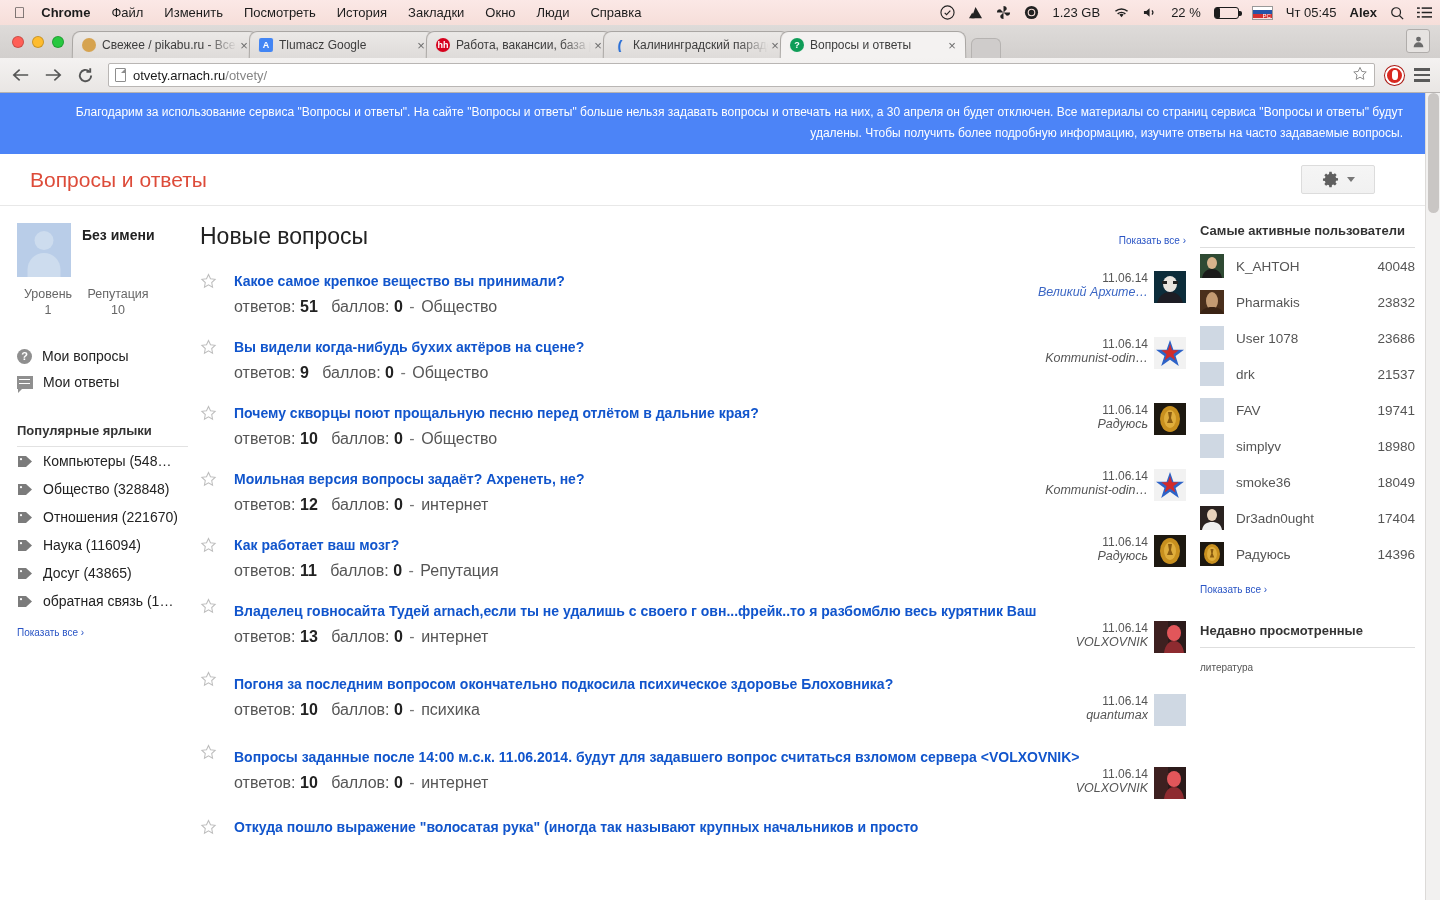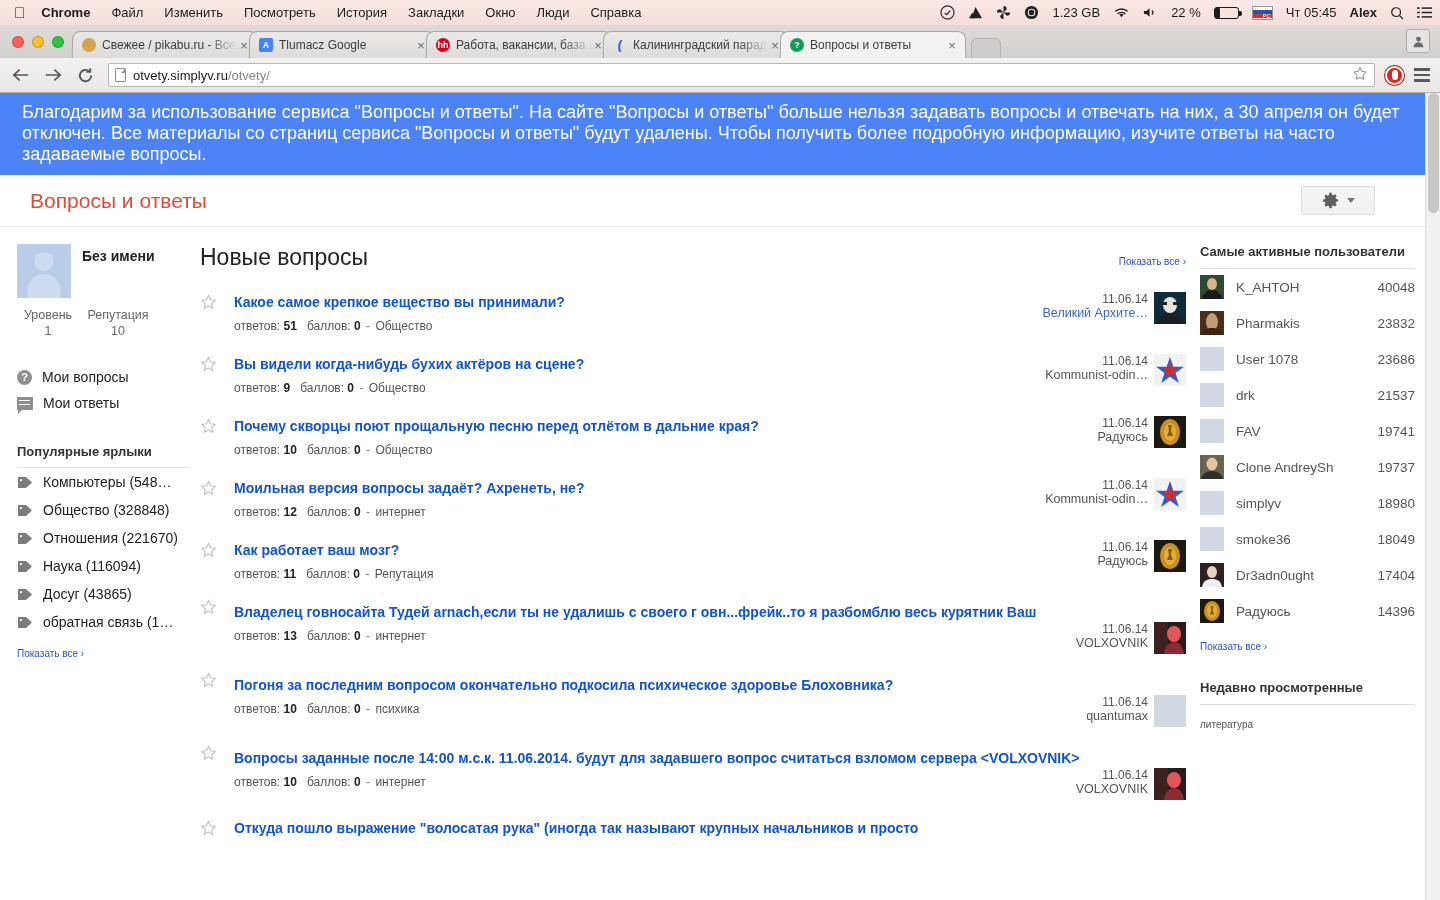--- a/index.html
+++ b/index.html
@@ -103,22 +103,22 @@
 
   
   .viewport { position: relative; height: 807px; background: #fff; overflow: hidden; }
   .pagescroll { position: absolute; right: 0; top: 0; width: 15px; height: 100%; background: #f2f1f0; border-left: 1px solid #dcdad8; }
   .pagescroll .thumb { position: absolute; top: 0; left: 2px; width: 11px; height: 120px; background: #c9c6c4; border-radius: 6px; }
   .pagecontent { width: 1425px; height: 100%; overflow: hidden; position: relative; }
 
   
   .banner {
     background: #4c84f7; color: #fff;
-    font-size: 18px; line-height: 21px;
-    text-align: left;
+    font-size: 12px; line-height: 21px;
+    text-align: right;
     padding: 9px 22px 10px;
   }
 
   
   .pagehead {
     height: 52px; border-bottom: 1px solid #e8e8e8;
     display: flex; align-items: center; padding: 0 30px 0 30px;
   }
   .brandtitle { color: #dd4b39; font-size: 21px; }
   .gearbtn {
@@ -164,28 +164,28 @@
 
   
   .midhead { display: flex; align-items: baseline; padding: 0 0 14px 0; }
   .midhead .h { font-size: 23px; color: #222; }
   .midhead .showall { margin-left: auto; margin-top: 0; }
   .qrow { display: flex; padding: 7px 0 14px 0; }
   .starcell { flex: 0 0 34px; padding-top: 2px; }
   .star-o { display:block; }
   .qmain { flex: 1 1 auto; min-width: 0; }
   .qtitle { color: #1155cc; font-size: 14px; font-weight: bold; line-height: 20px; }
-  .qmeta { margin-top: 7px; font-size: 12px; color: #555; }
+  .qmeta { margin-top: 7px; font-size: 16px; color: #555; }
   .qmeta b { color: #222; }
   .qmeta .dash { color: #777; padding: 0 2px; }
   .qmeta .tag { color: #555; }
   .qside { flex: 0 0 150px; text-align: right; display: flex; flex-direction: column; align-items: flex-end; }
   .qside .row1 { display:flex; align-items:flex-start; gap: 6px; }
   .qside .dt { font-size: 12px; color: #555; }
-  .qside .who { font-size: 12.5px; color: #3b66c4; max-width: 118px; white-space: nowrap; overflow: hidden; text-overflow: ellipsis; text-align: left; }
+  .qside .who { font-size: 12.5px; color: #3b66c4; max-width: 118px; white-space: nowrap; overflow: hidden; text-overflow: ellipsis; text-align: left; font-style: italic; }
   .qside .who.plain { color: #555; }
   .qside .txtwrap { display:flex; flex-direction: column; align-items: flex-end; }
   .thumb32 { width: 32px; height: 32px; flex: 0 0 32px; overflow: hidden; background: #cfd8e3; }
 
   
   .rhead { font-size: 13px; font-weight: bold; color: #333; padding-bottom: 9px; border-bottom: 1px solid #dedede; }
   .urow { display: flex; align-items: center; padding: 6px 0; gap: 12px; }
   .uav { width: 24px; height: 24px; flex: 0 0 24px; overflow: hidden; background: #cfd8e3; }
   .uname2 { flex: 1 1 auto; font-size: 13.5px; color: #555; white-space: nowrap; overflow: hidden; }
   .upts { font-size: 13.5px; color: #555; }
@@ -341,21 +341,21 @@
         </svg>
     </span>
     <span class="navbtn">
       <svg width="17" height="17" viewBox="0 0 18 18">
           <path d="M15 9a6 6 0 11-2.2-4.6" fill="none" stroke="#555" stroke-width="2"></path>
           <path d="M14 1.2v4h-4" fill="none" stroke="#555" stroke-width="2"></path>
         </svg>
     </span>
     <div class="omnibox">
       <span class="pageicon"></span>
-      <span class="host">otvety.simplyv.ru</span>
+      <span class="host">otvety.arnach.ru</span>
         <span class="path">/otvety/</span>
       <span class="star">
         <svg width="16" height="16" viewBox="0 0 18 18">
             <path d="M9 1.6l2.1 4.5 4.9.6-3.6 3.4.9 4.9L9 12.6l-4.3 2.4.9-4.9L2 6.7l4.9-.6z" fill="none" stroke="#8a8a8a" stroke-width="1.1"></path>
           </svg>
       </span>
     </div>
     <span class="opera-ic">
         <i></i>
       </span>
@@ -779,29 +779,20 @@
             <span class="uav"><span class="avph grey"></span></span>
             <span class="uname2">drk</span>
             <span class="upts">21537</span>
           </div>
           <div class="urow">
             <span class="uav"><span class="avph dim"></span></span>
             <span class="uname2">FAV</span>
             <span class="upts">19741</span>
           </div>
           <div class="urow">
-            <span class="uav"><svg width="24" height="24" viewBox="0 0 24 24">
-                  <rect width="24" height="24" fill="#6a6450"></rect>
-                  <ellipse cx="12" cy="9" rx="5.5" ry="6.5" fill="#e4c3a0"></ellipse>
-                  <path d="M1 24c1-5 5-8 11-8s10 3 11 8z" fill="#30302c"></path>
-                </svg></span>
-            <span class="uname2">Clone AndreySh</span>
-            <span class="upts">19737</span>
-          </div>
-          <div class="urow">
             <span class="uav"><span class="avph"></span></span>
             <span class="uname2">simplyv</span>
             <span class="upts">18980</span>
           </div>
           <div class="urow">
             <span class="uav"><span class="avph grey"></span></span>
             <span class="uname2">smoke36</span>
             <span class="upts">18049</span>
           </div>
           <div class="urow">

